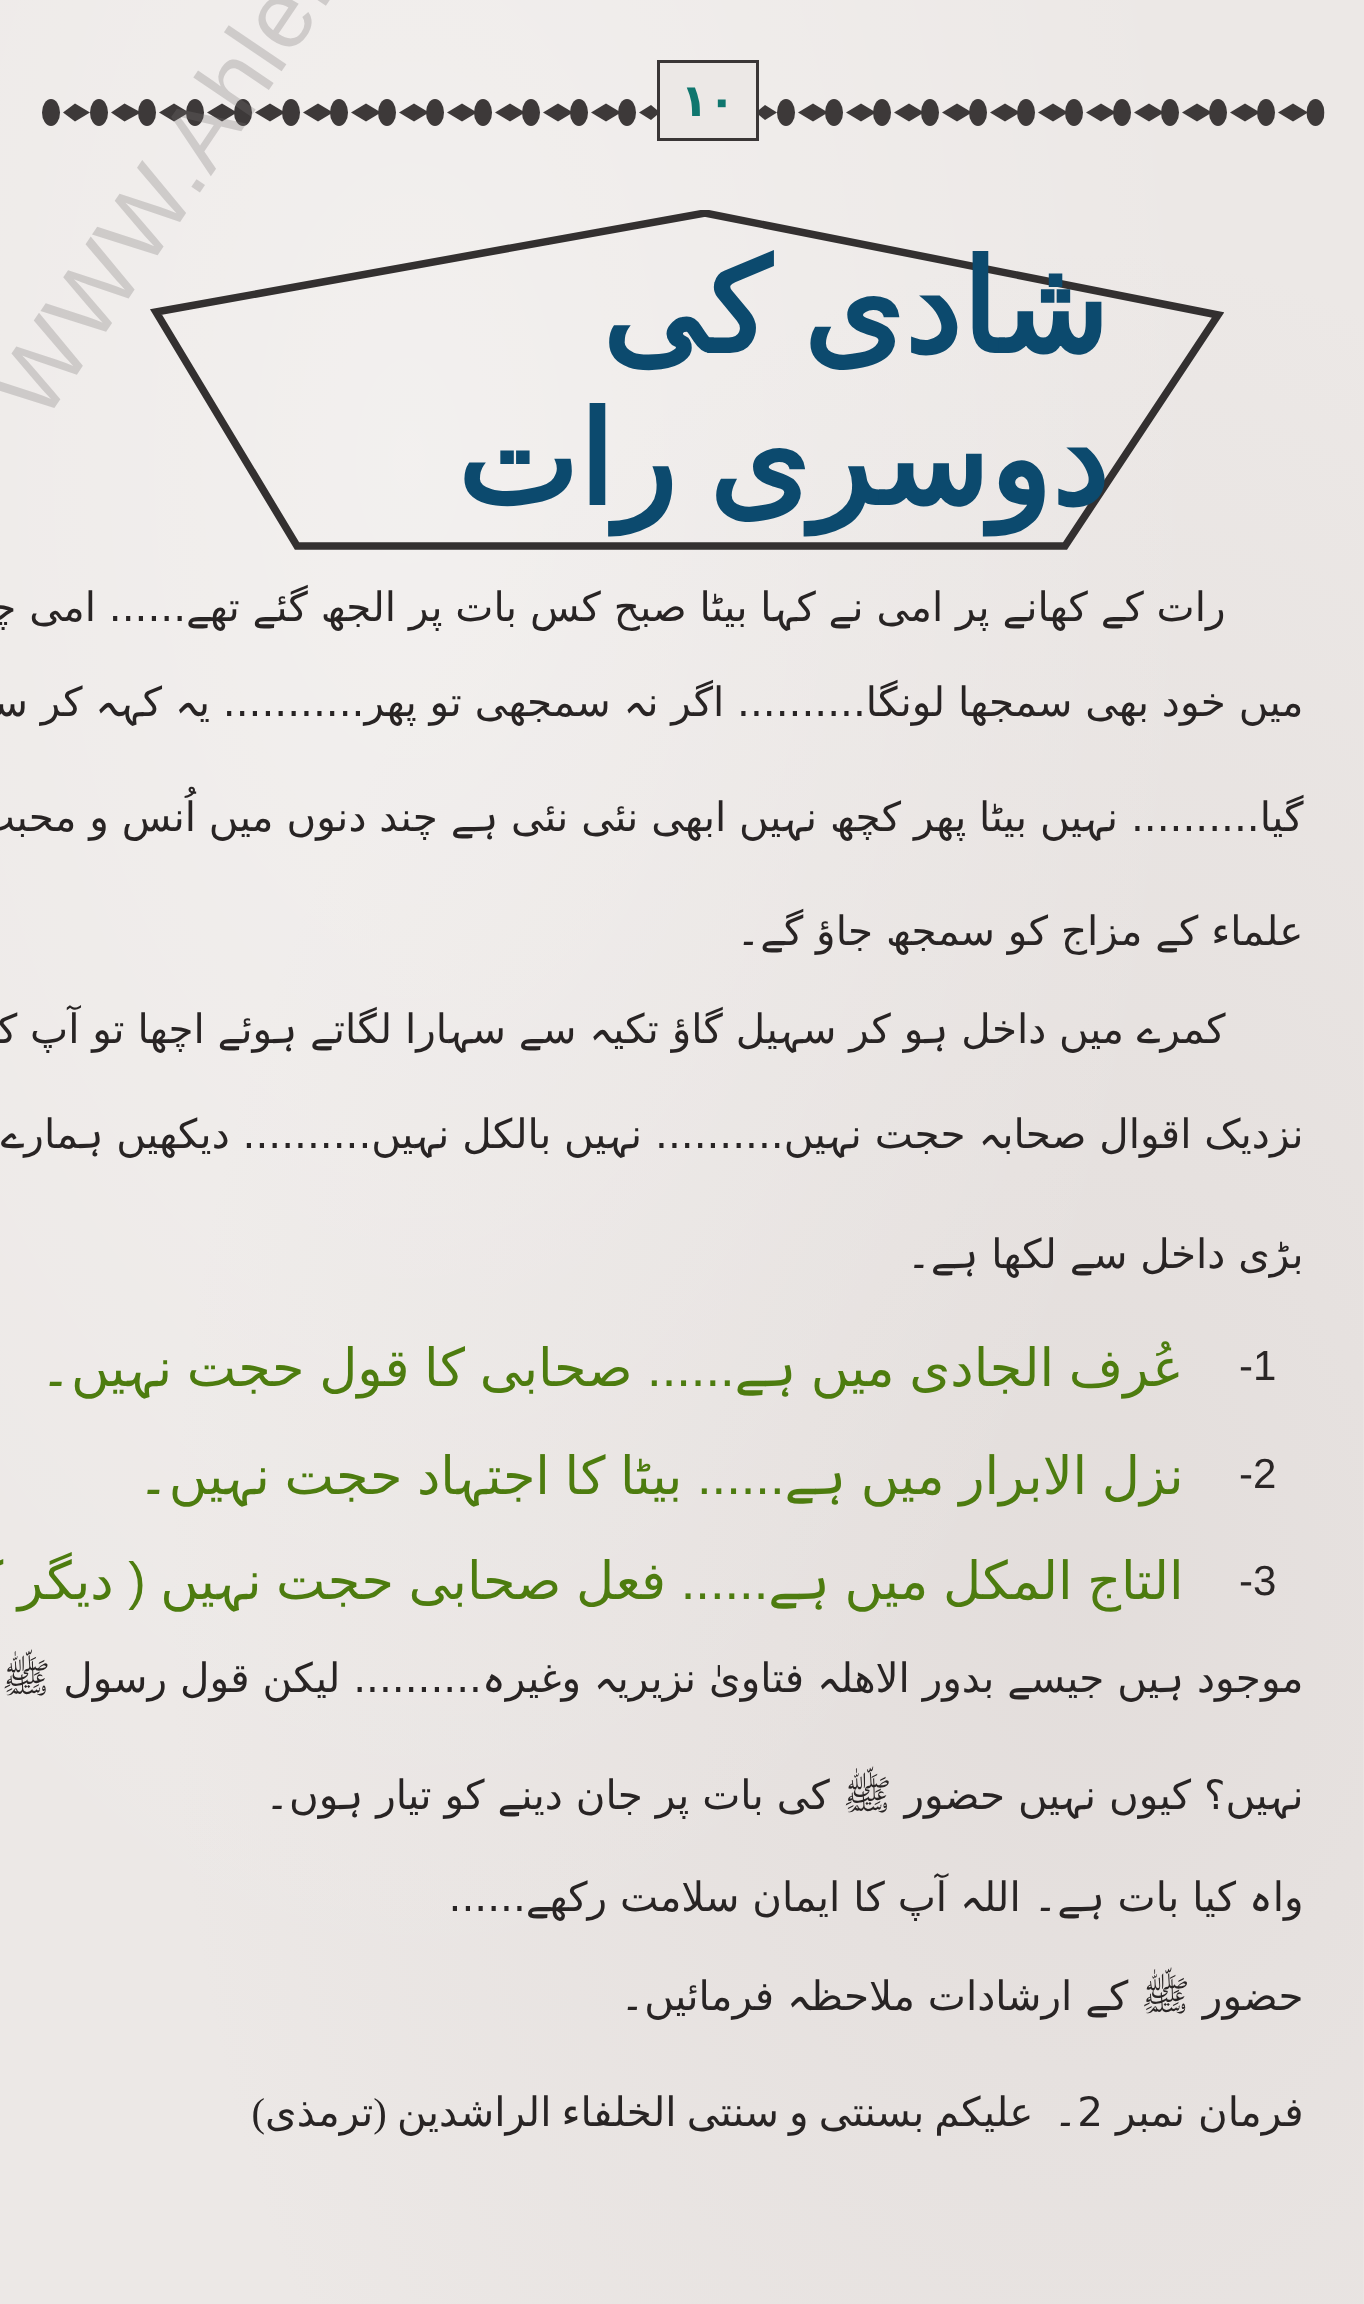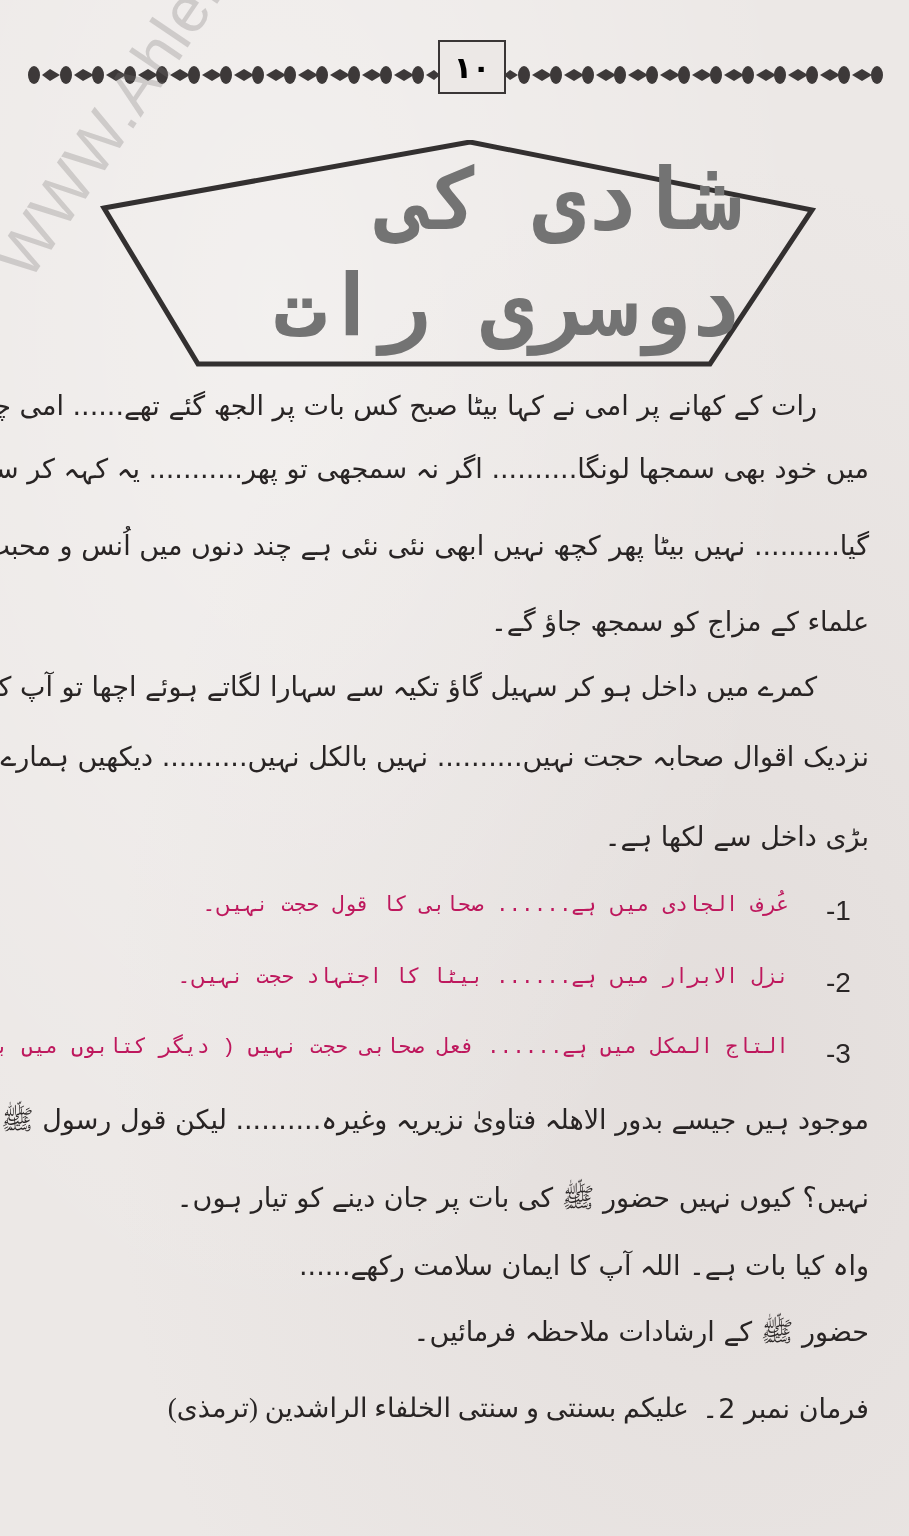--- a/index.html
+++ b/index.html
@@ -13,30 +13,30 @@
     color:#262222;
   }
   .page { position:absolute; inset:0; }
 
   
   .ornament { position:absolute; left:28px; top:57px; width:855px; height:36px; }
   .page-number-box {
     position:absolute; left:438px; top:40px; width:64px; height:50px;
     border:2px solid #3a3636; background:#ece8e6;
     display:flex; align-items:center; justify-content:center;
-    font-family:"DejaVu Sans", sans-serif; font-size:30px; font-weight:bold; color:#000000;text-align:center;
+    font-family:"DejaVu Sans", sans-serif; font-size:30px; font-weight:bold; color:#0f766e;text-align:center;
   }
 
   
   .title-shape { position:absolute; left:96px; top:140px; width:720px; height:240px; }
   .title-text {
     position:absolute; left:180px; top:200px; width:560px; height:110px;
     display:flex; align-items:center; justify-content:center;
-    font-family:Liberation Mono, monospace; font-size:86px; font-weight:bold;
-    color:#737373; direction:rtl; letter-spacing:2px;
+    font-family:Liberation Serif, serif; font-size:86px; font-weight:bold;
+    color:#0c4a6e; direction:rtl; letter-spacing:2px;
   }
 
   
   .watermark {
     position:absolute; left:-20px; top:250px;
     transform:rotate(-56deg); transform-origin:left top;
     font-family:"Liberation Sans", sans-serif; font-size:64px;
     color:rgba(120,115,115,0.28); white-space:nowrap; letter-spacing:1px;
     pointer-events:none;
   }
@@ -47,22 +47,22 @@
     font-family:"DejaVu Sans", sans-serif; font-size:27px;
     color:#282424; white-space:nowrap; line-height:1;
   }
   .justify { left:40px; text-align:justify; text-align-last:justify; }
   .list-num {
     position:absolute; font-family:"Liberation Sans", sans-serif;
     font-size:28px; color:#2a2626;
   }
   .list-text {
     position:absolute; direction:rtl; text-align:right;
-    font-family:Liberation Mono, monospace; font-size:21px;
-    color:#be185d; white-space:nowrap;
+    font-family:Liberation Sans, sans-serif; font-size:35px;
+    color:#4d7c0f; white-space:nowrap;
   }
 </style>
 </head>
 <body>
 
 <div class="page">
 
   <svg class="ornament" viewBox="0 0 855 36" preserveAspectRatio="none">
     <g fill="#3d3939">
 

